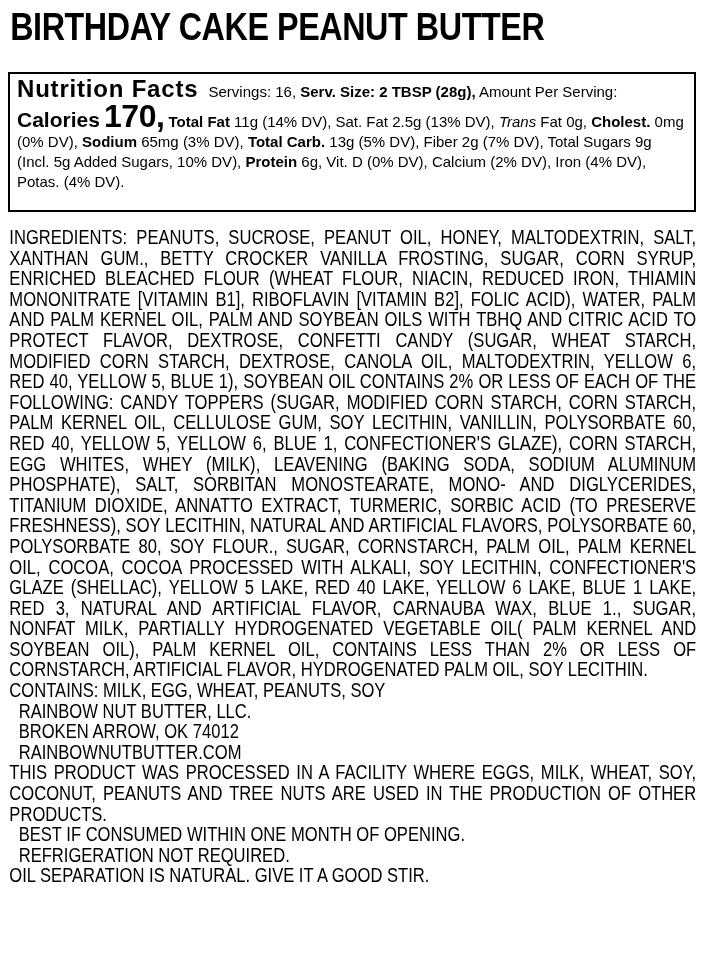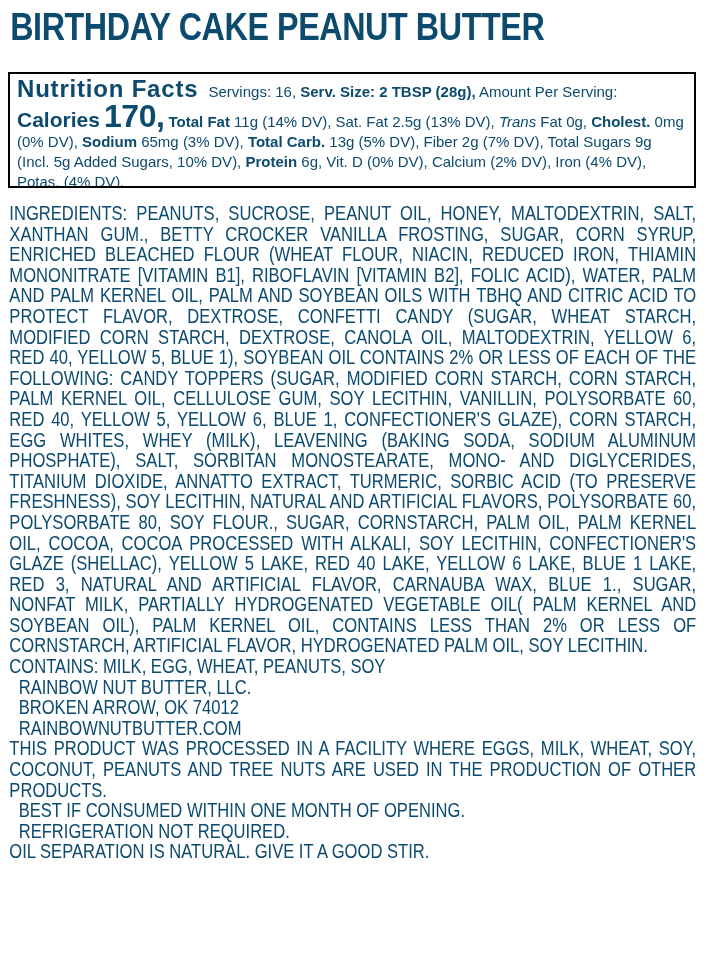--- a/index.html
+++ b/index.html
@@ -1,21 +1,21 @@
 <!DOCTYPE html>
 <html><head>
 <meta charset="utf-8">
 <style>
   html, body { margin: 0; padding: 0; background: #ffffff; }
   .label {
     position: relative;
     width: 707px;
     height: 979px;
     background: #ffffff;
-    color: #0c4a6e;
+    color: #000000;
     font-family: "Liberation Sans", sans-serif;
     overflow: hidden;
   }
   
   .condensed {
     width: 832px;
     transform: scaleX(0.85);
     transform-origin: 0 0;
   }
   .title {
@@ -23,21 +23,21 @@
     padding: 6px 0 0 12px;
     font-size: 38px;
     font-weight: 700;
     line-height: 42px;
     letter-spacing: -0.5px;
     white-space: nowrap;
   }
   .nf-box {
     box-sizing: border-box;
     margin: 24px 11px 0 8px;
-    height: 116px;
+    height: 140px;
     border: 2px solid #000;
     padding: 3px 7px 5px 7px;
     font-size: 15px;
     line-height: 20px;
     overflow: hidden;
   }
   .nf-heading {
     font-size: 24px;
     font-weight: 700;
     line-height: 24px;

